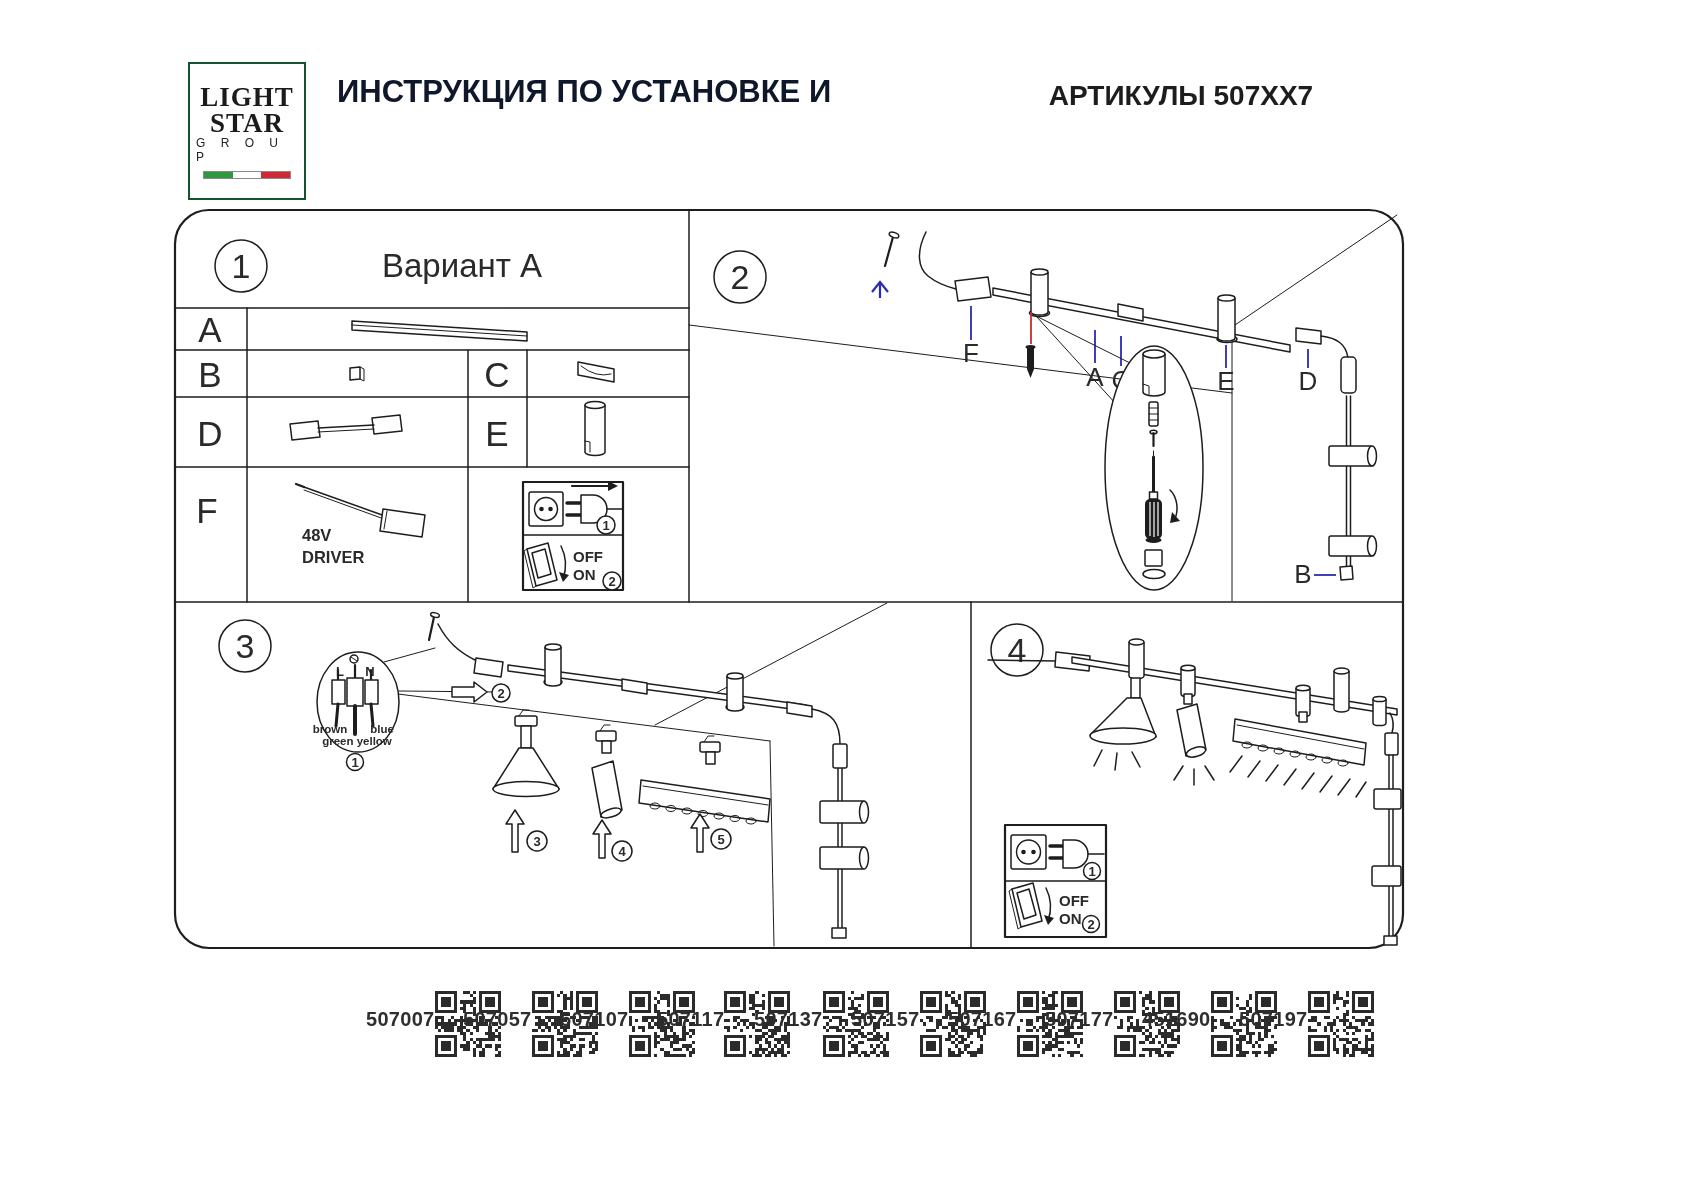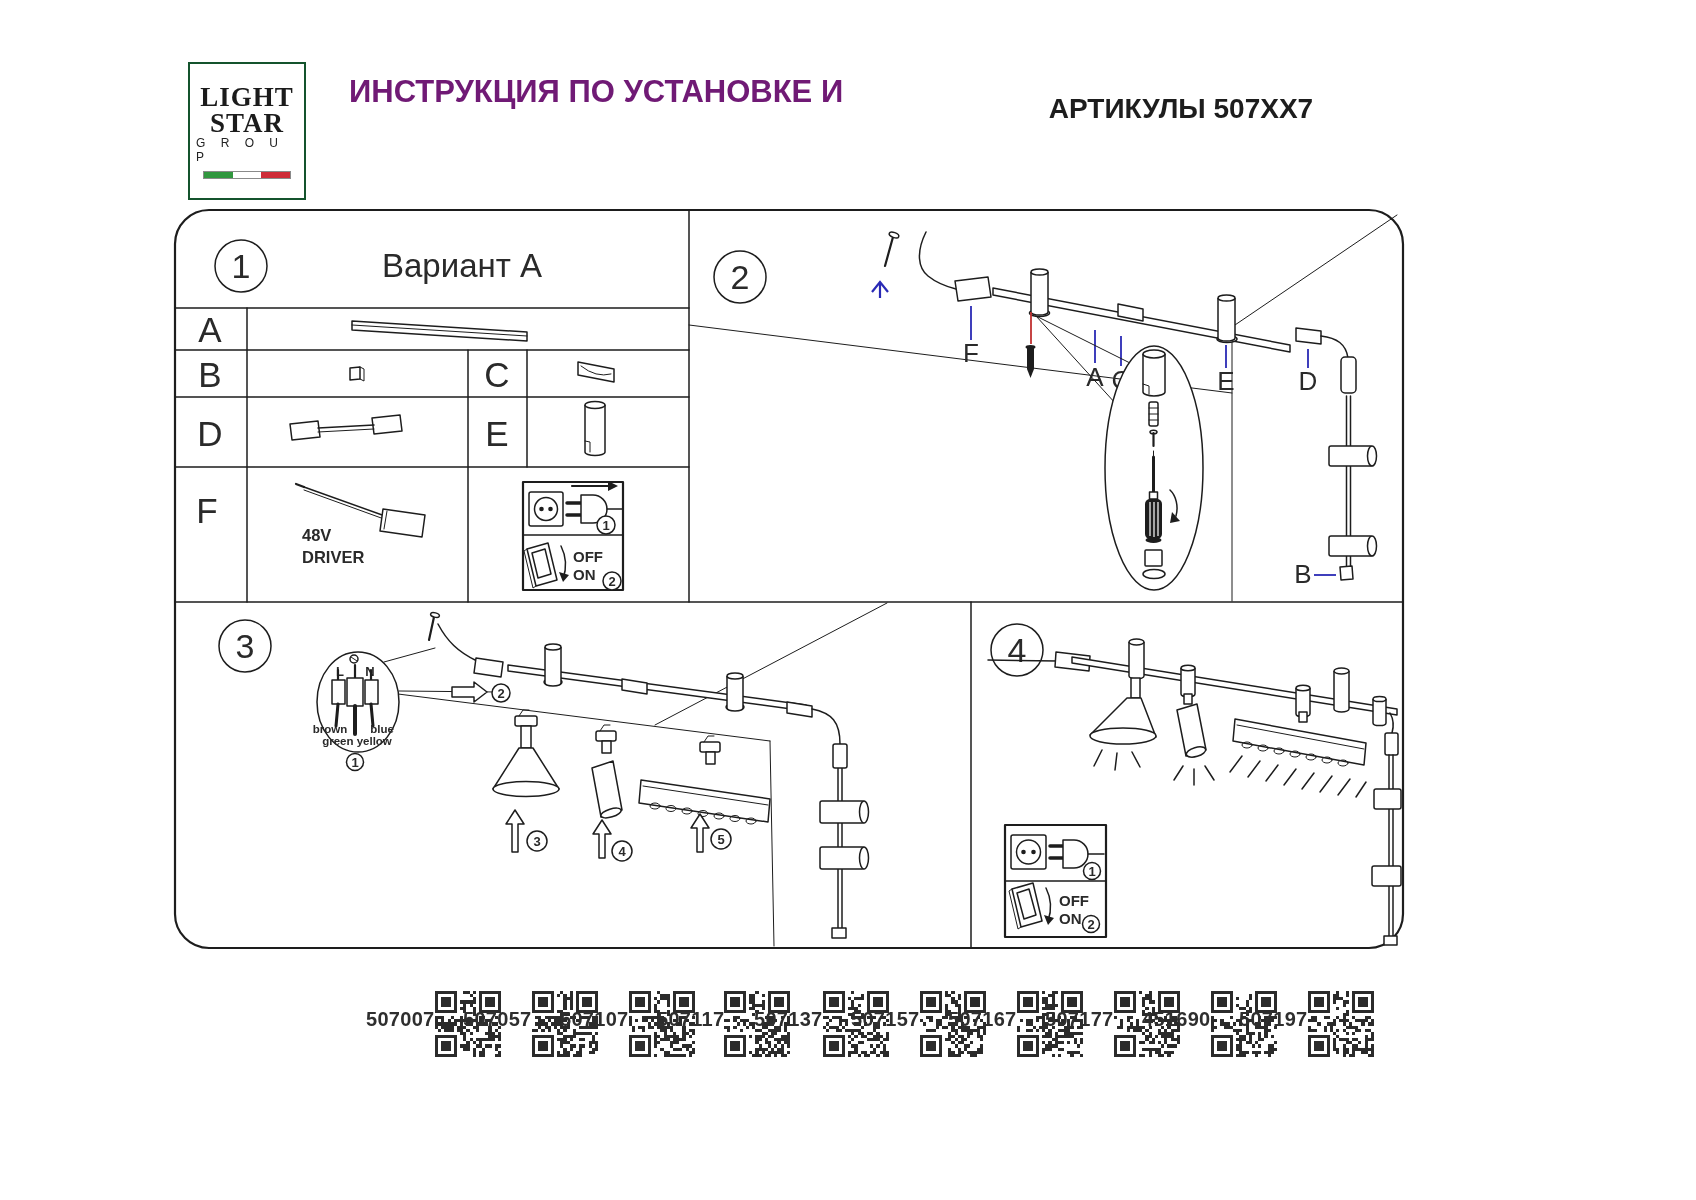--- a/index.html
+++ b/index.html
@@ -6,24 +6,24 @@
   body{width:1696px;height:1200px;position:relative;overflow:hidden;
        font-family:"Liberation Sans",sans-serif;color:#1d1d1d;}
   .abs{position:absolute;}
   
   .logo-box{left:188px;top:62px;width:114px;height:134px;border:2px solid #14532d;
             display:flex;flex-direction:column;align-items:center;justify-content:center;text-align:left;}
   .logo-word{font-family:"Liberation Serif",serif;font-weight:700;font-size:27px;line-height:26px;letter-spacing:1px;color:#1b1b1b;}
   .logo-group{font-size:12px;letter-spacing:6px;margin-left:6px;color:#222;}
   .flag{margin-top:7px;width:88px;height:8px;display:flex;border:1px solid #8a8a8a;box-sizing:border-box;}
   .flag span{flex:1;height:100%;}
-  .title{left:337px;top:72px;width:640px;font-size:31px;font-weight:700;line-height:40px;color:#701a75;margin-left:12px;}
+  .title{left:337px;top:72px;width:640px;font-size:31px;font-weight:700;line-height:40px;color:#0f172a;}
   .right-head{left:1031px;top:80px;width:300px;text-align:center;}
   .rh1{font-size:25px;font-weight:700;}
-  .rh2{font-size:28px;font-weight:700;margin-top:13px;}
+  .rh2{font-size:28px;font-weight:700;}
   
   .s{stroke:#1d1d1d;fill:none;stroke-width:1.5;stroke-linecap:round;stroke-linejoin:round;}
   .sw{stroke:#1d1d1d;fill:#ffffff;stroke-width:1.5;stroke-linejoin:round;}
   .sb{fill:#1d1d1d;stroke:none;}
   .thin{stroke-width:1;}
   .th2{stroke-width:2.2;}
   text{font-family:"Liberation Sans",sans-serif;fill:#2a2a2a;}
   .tsec{font-size:34px;}
   .tvar{font-size:33px;}
   .trow{font-size:35px;}

